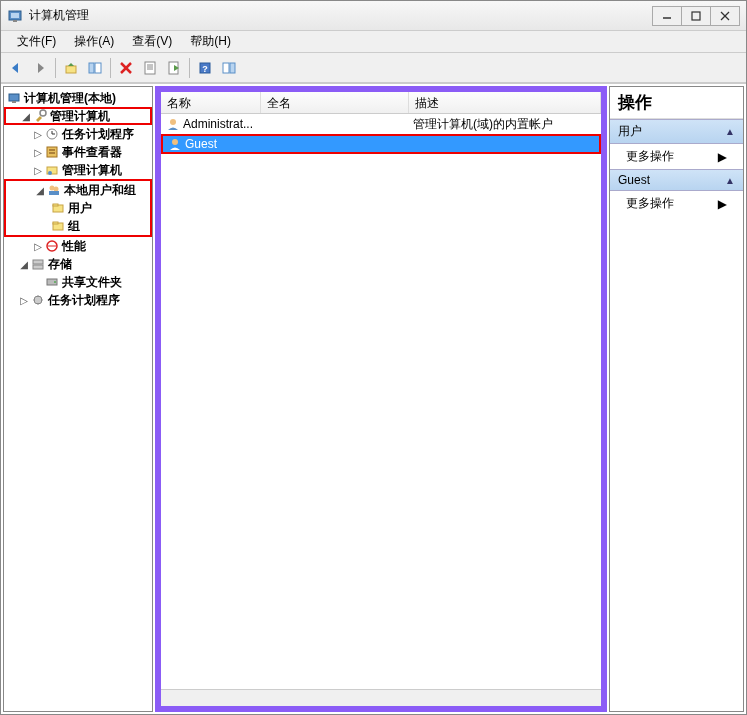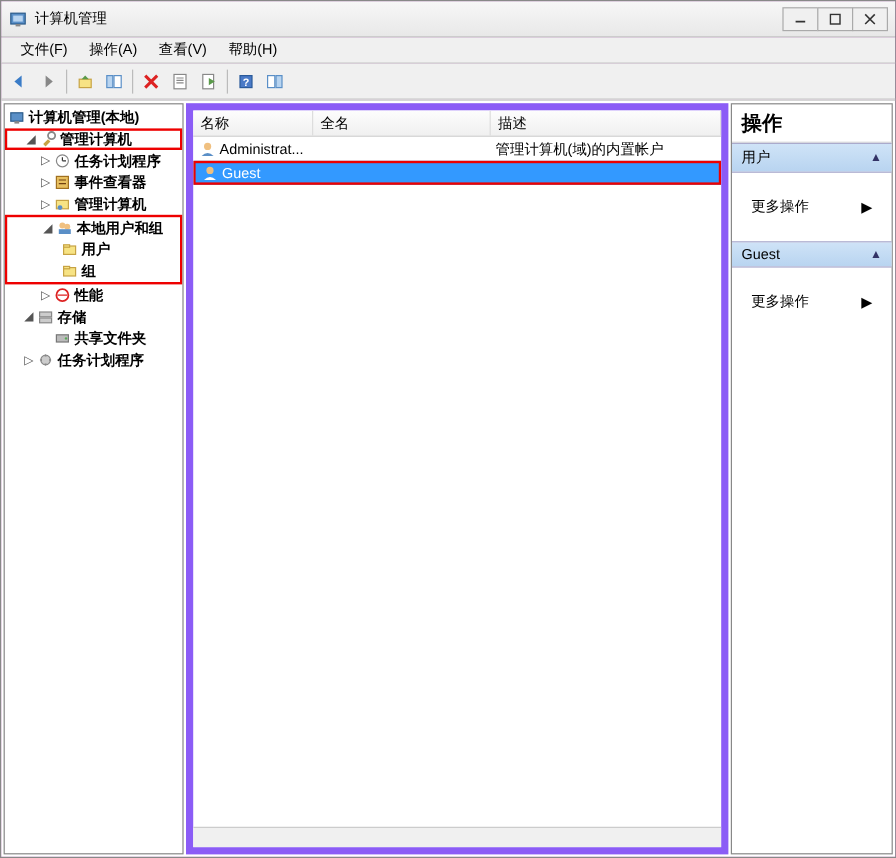--- a/index.html
+++ b/index.html
@@ -42,21 +42,21 @@
 .list-rows { flex: 1; overflow: auto; }
 .list-row { display: flex; height: 20px; align-items: center; cursor: pointer; }
 .list-row .cell { padding: 0 4px; overflow: hidden; white-space: nowrap; text-overflow: ellipsis; }
 .list-row .cell-icon { width: 16px; height: 16px; display: inline-flex; align-items: center; justify-content: center; margin-right: 2px; }
 .row-selected { background: #3399ff; color: #fff; }
 .row-normal { background: #fff; }
 
 .actions-panel { width: 135px; border: 1px solid #888; margin: 2px 2px 2px 0; background: #fff; display: flex; flex-direction: column; }
 .actions-title { padding: 4px 8px; font-size: 17px; font-weight: bold; border-bottom: 1px solid #ddd; }
 .actions-section { background: linear-gradient(#cfe3f7,#b8d4f0); padding: 3px 8px; display: flex; justify-content: space-between; align-items: center; border-top: 1px solid #aac; border-bottom: 1px solid #aac; font-size: 12px; cursor:pointer; }
-.actions-item { padding: 20px 16px; font-size: 12px; display: flex; justify-content: space-between; align-items: center; cursor: pointer; }
+.actions-item { padding: 4px 16px; font-size: 12px; display: flex; justify-content: space-between; align-items: center; cursor: pointer; }
 .caret-up { font-size: 10px; color: #336; }
 
 .scrollbar-h { height: 17px; background: #f0f0f0; border-top: 1px solid #ccc; }
 
 svg { display: block; }
 </style>
 </head>
 <body>
 
 <div class="window">

